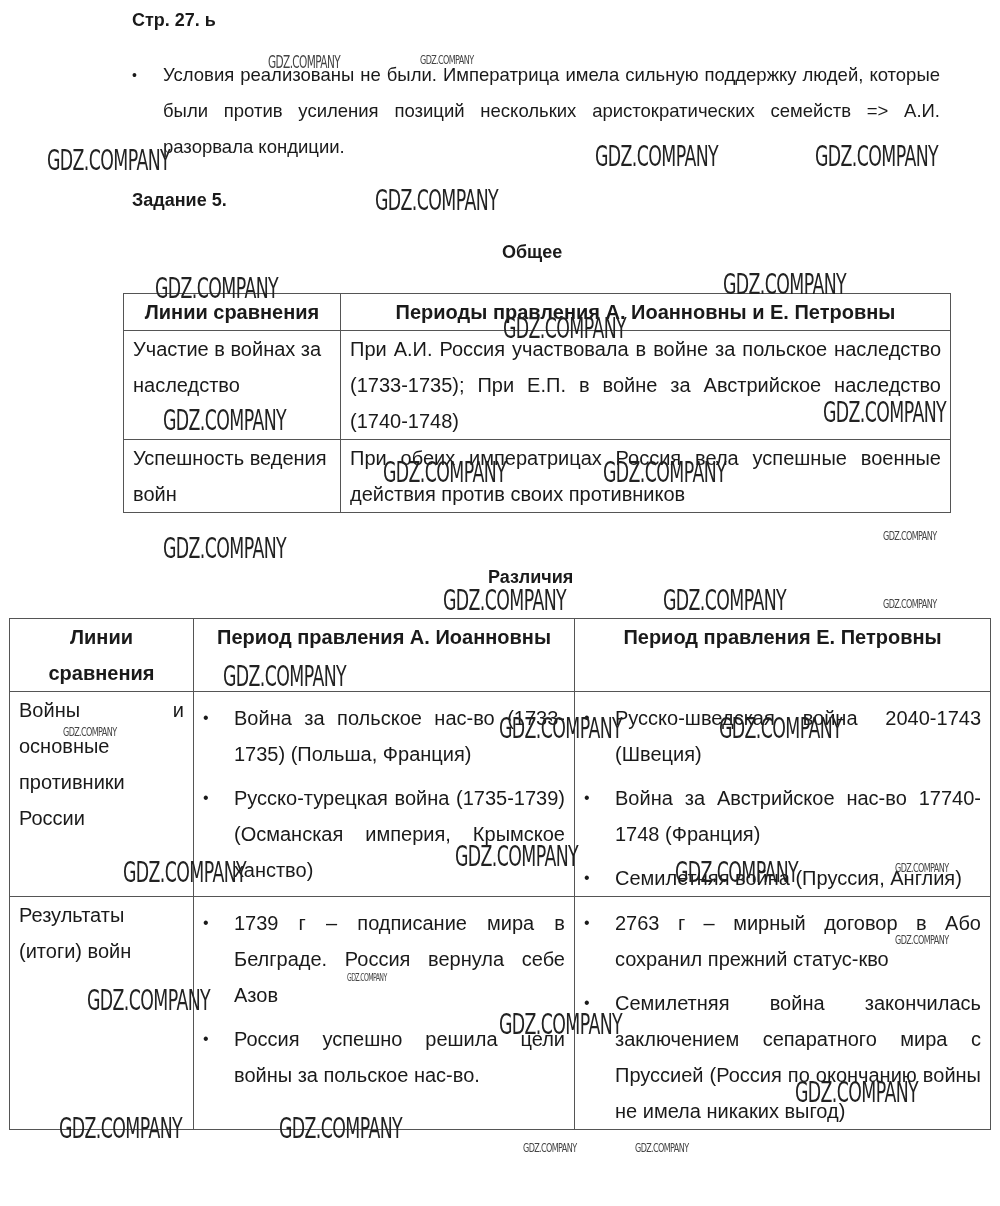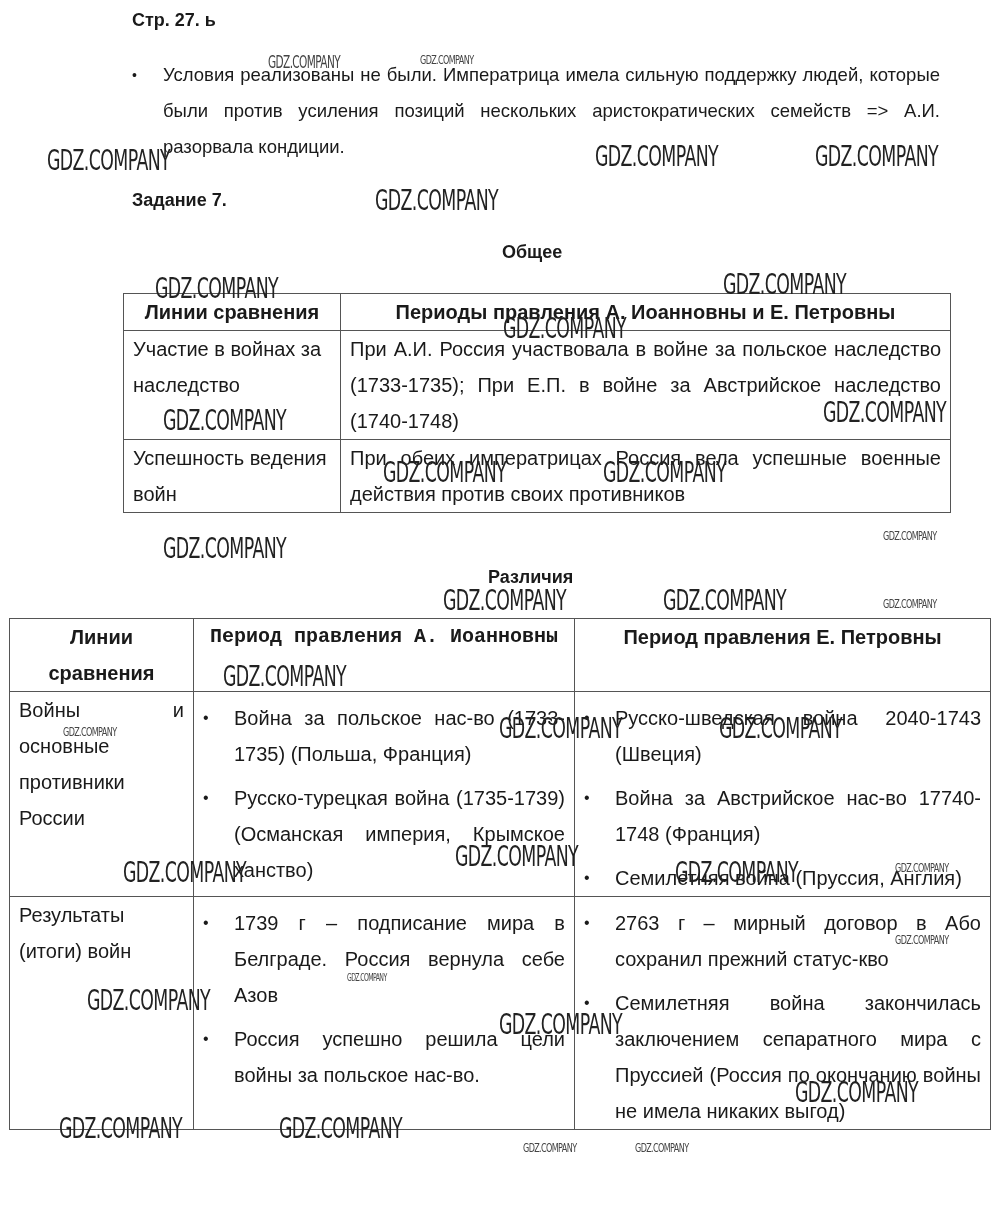--- a/index.html
+++ b/index.html
@@ -34,21 +34,21 @@
 </head>
 <body>
 
 <div class="abs heading" style="left:132px; top:10px;">Стр. 27. ь</div>
 
 <div class="abs para bullet-row" style="left:132px; top:57px; width:808px;">
   <span class="bullet-dot">•</span>
   <span>Условия реализованы не были. Императрица имела сильную поддержку людей, которые были против усиления позиций нескольких аристократических семейств =&gt; А.И. разорвала кондиции.</span>
 </div>
 
-<div class="abs heading" style="left:132px; top:190px;">Задание 7.</div>
+<div class="abs heading" style="left:132px; top:190px;">Задание 5.</div>
 
 <div class="abs heading" style="left:502px; top:242px;">Общее</div>
 
 <table class="doc" style="left:123px; top:293px; width:828px;">
   <tbody>
       <tr>
     <th style="width:198px;">Линии сравнения</th>
     <th>Периоды правления А. Иоанновны и Е. Петровны</th>
   </tr>
   <tr>
@@ -61,21 +61,21 @@
   </tr>
 </tbody>
   </table>
 
 <div class="abs heading" style="left:488px; top:567px;">Различия</div>
 
 <table class="doc" style="left:9px; top:618px; width:982px;">
   <tbody>
       <tr>
     <th style="width:165px; height:72px;">Линии сравнения</th>
-    <th style="width:362px;font-family:Liberation Mono, monospace;">Период правления А. Иоанновны</th>
+    <th style="width:362px;">Период правления А. Иоанновны</th>
     <th>Период правления Е. Петровны</th>
   </tr>
   <tr>
     <td class="just">Войны и основные противники России</td>
     <td>
       <ul class="blist">
         <li>Война за польское нас-во (1733-1735) (Польша, Франция)</li>
         <li>Русско-турецкая война (1735-1739) (Османская империя, Крымское ханство)</li>
       </ul>
     </td>

